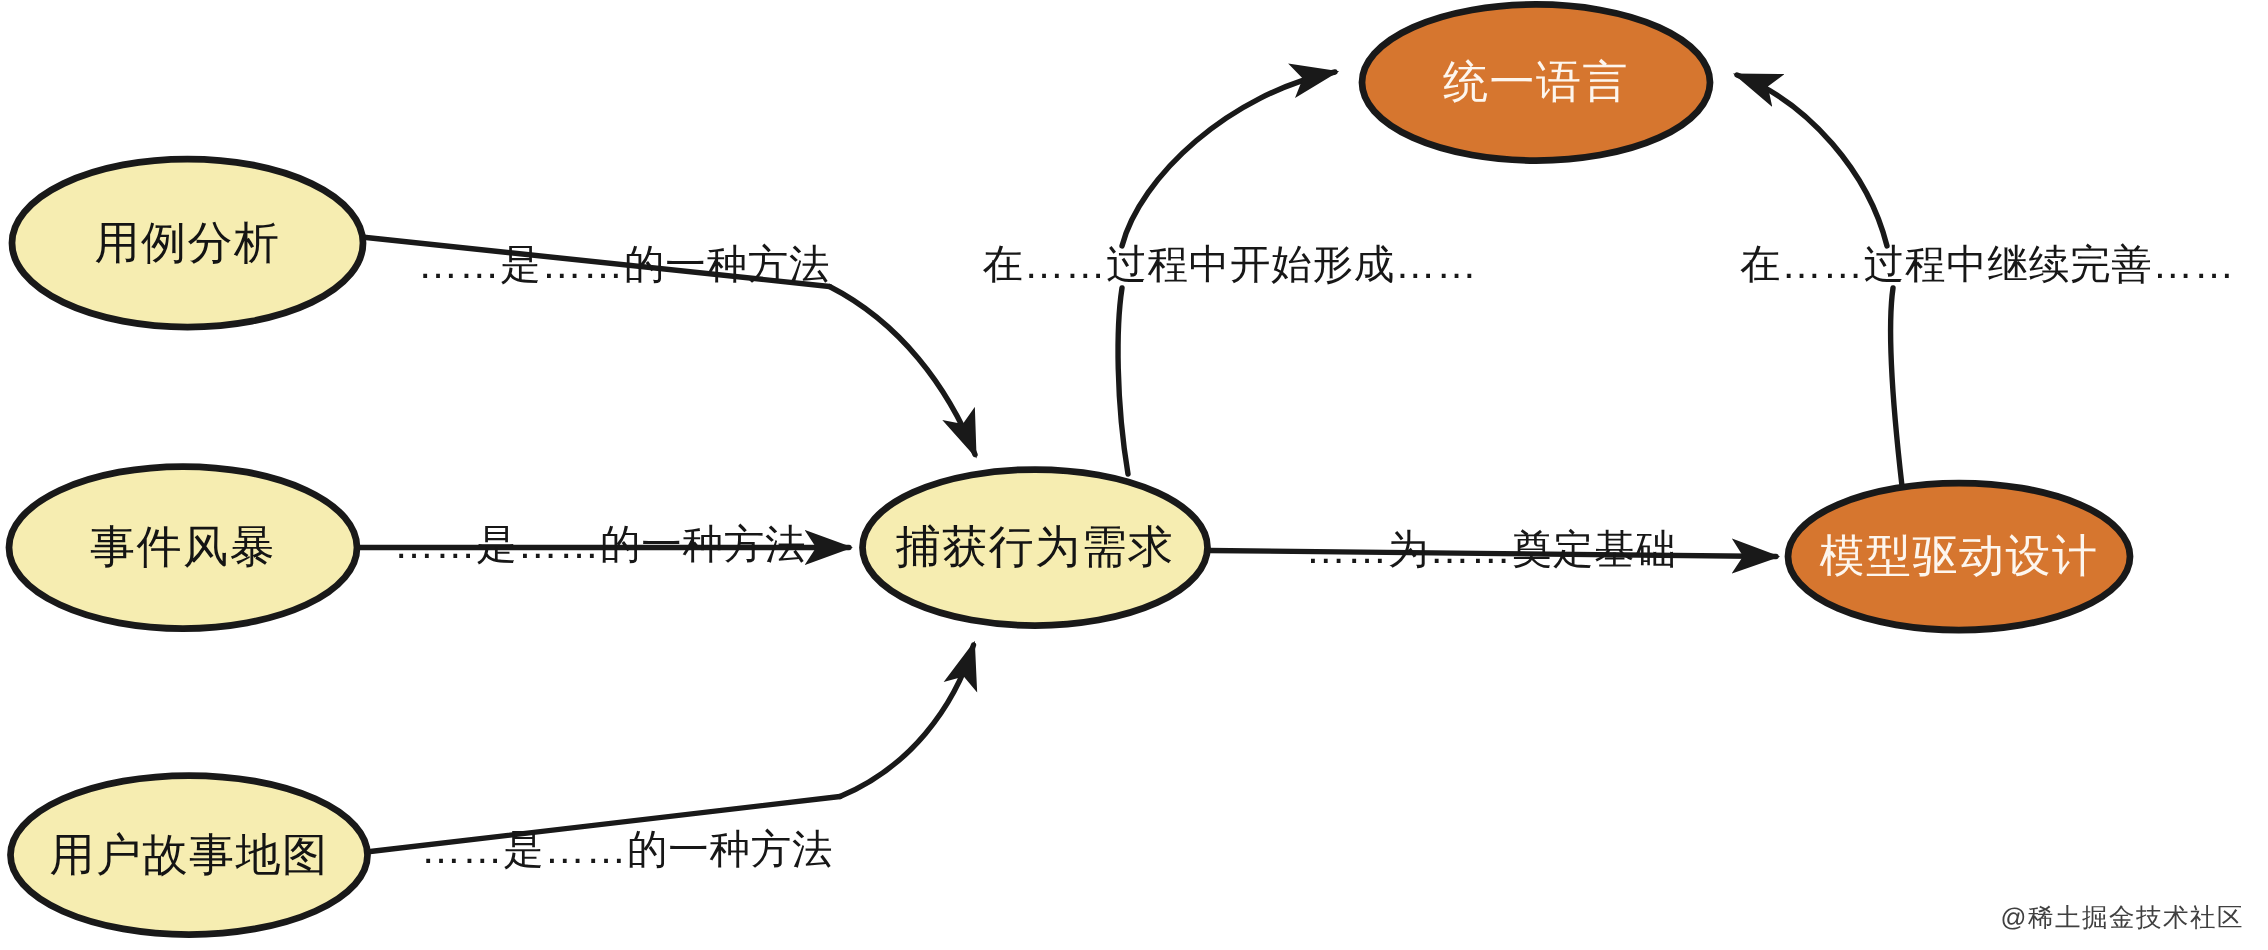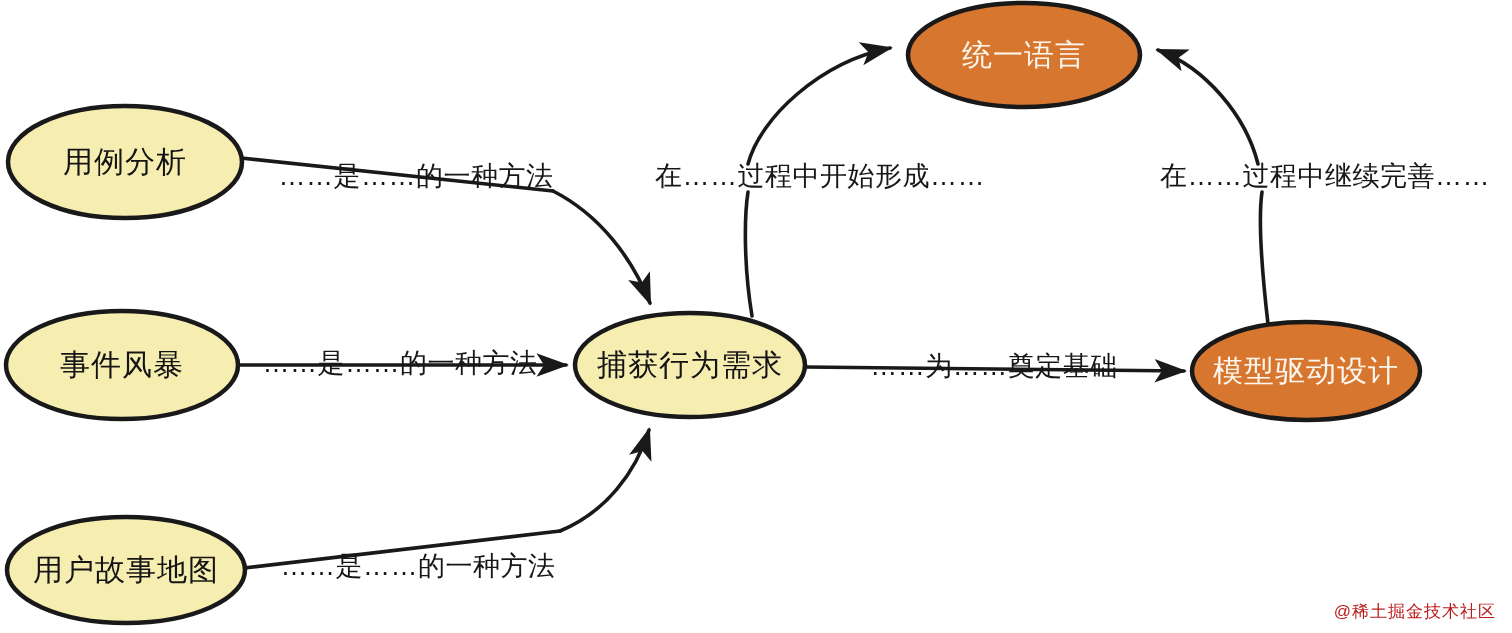--- a/index.html
+++ b/index.html
@@ -56,21 +56,21 @@
     letter-spacing: 0.5px;
   }
   .edge-label-mid { text-anchor: middle; }
   .edge-label-start { text-anchor: start; }
   .watermark {
     position: absolute;
     right: 16px;
     bottom: 10px;
     font-family: "Liberation Sans", "DejaVu Sans", sans-serif;
     font-size: 17px;
-    color: #b91c1c;
+    color: #404040;
     letter-spacing: 1px;
     user-select: none;
   }
 </style>
 </head>
 <body>
 
 <div id="diagram-root">
 
   <svg id="diagram-canvas" viewBox="0 0 1512 633">

